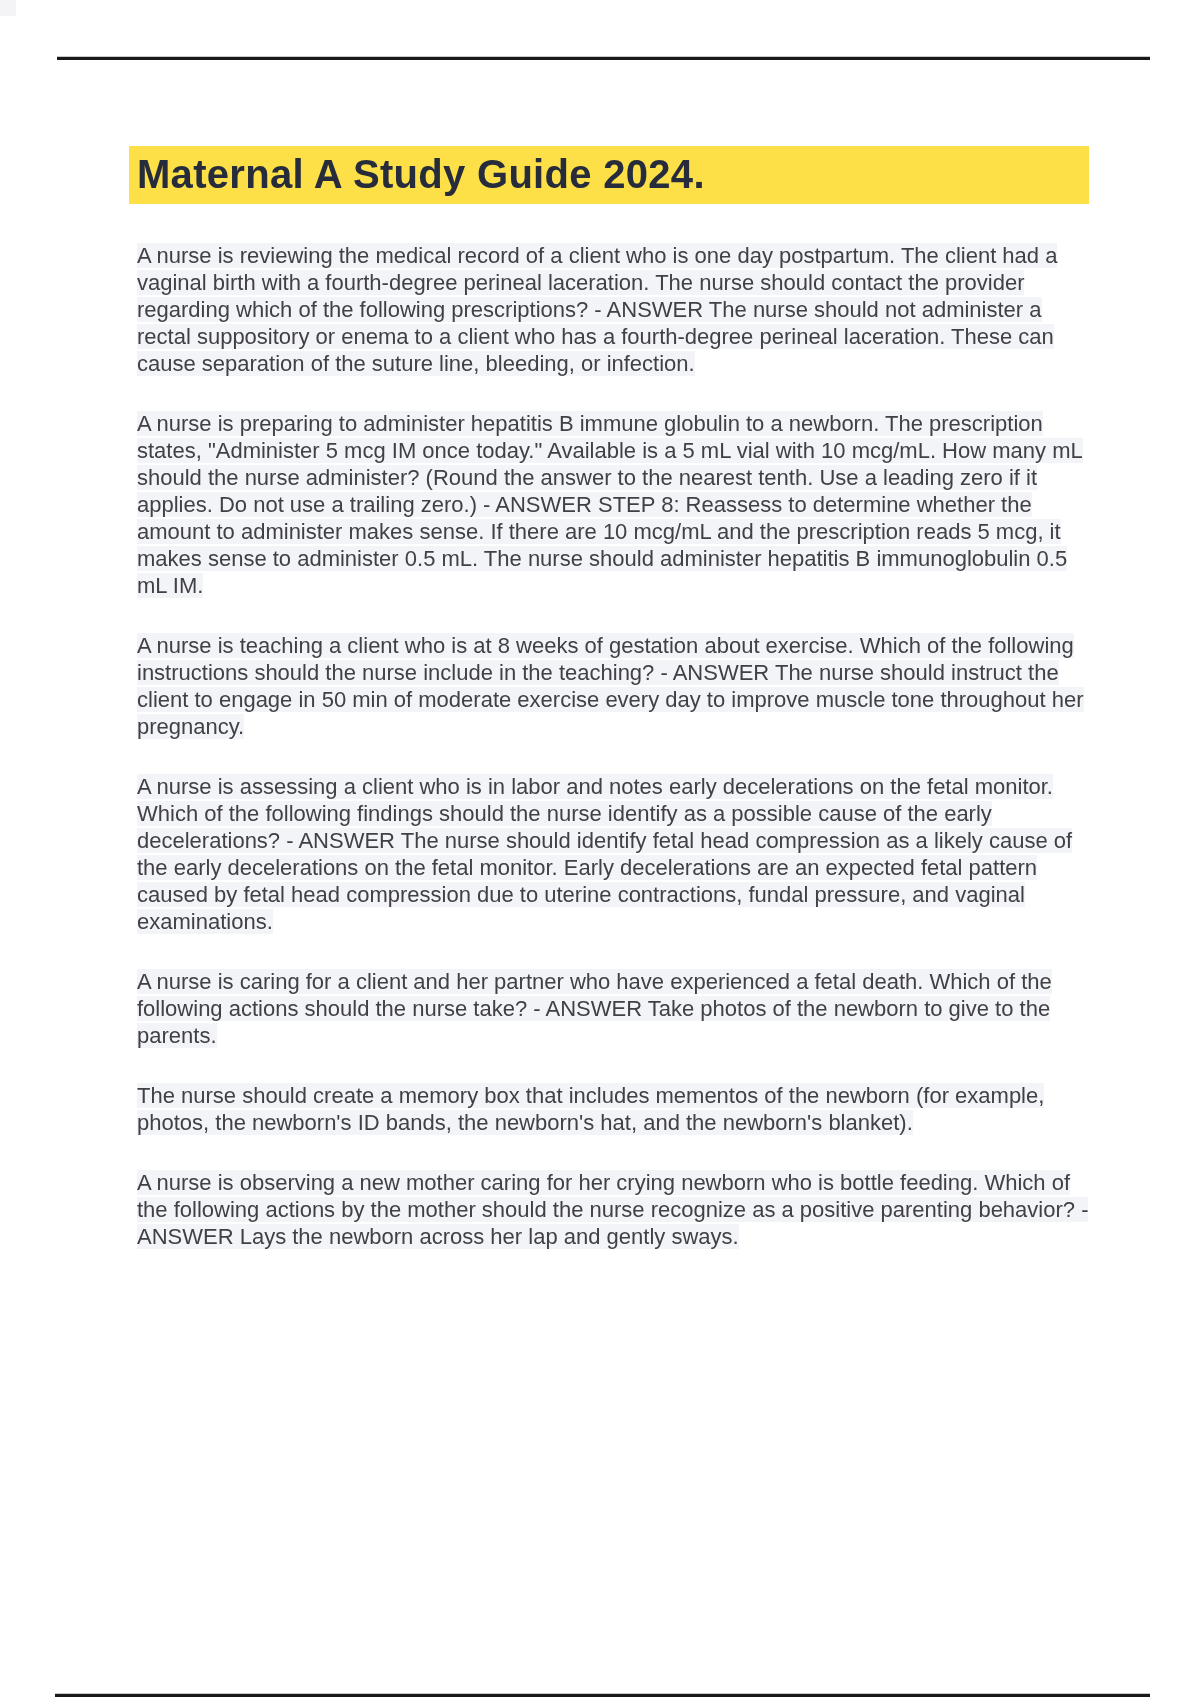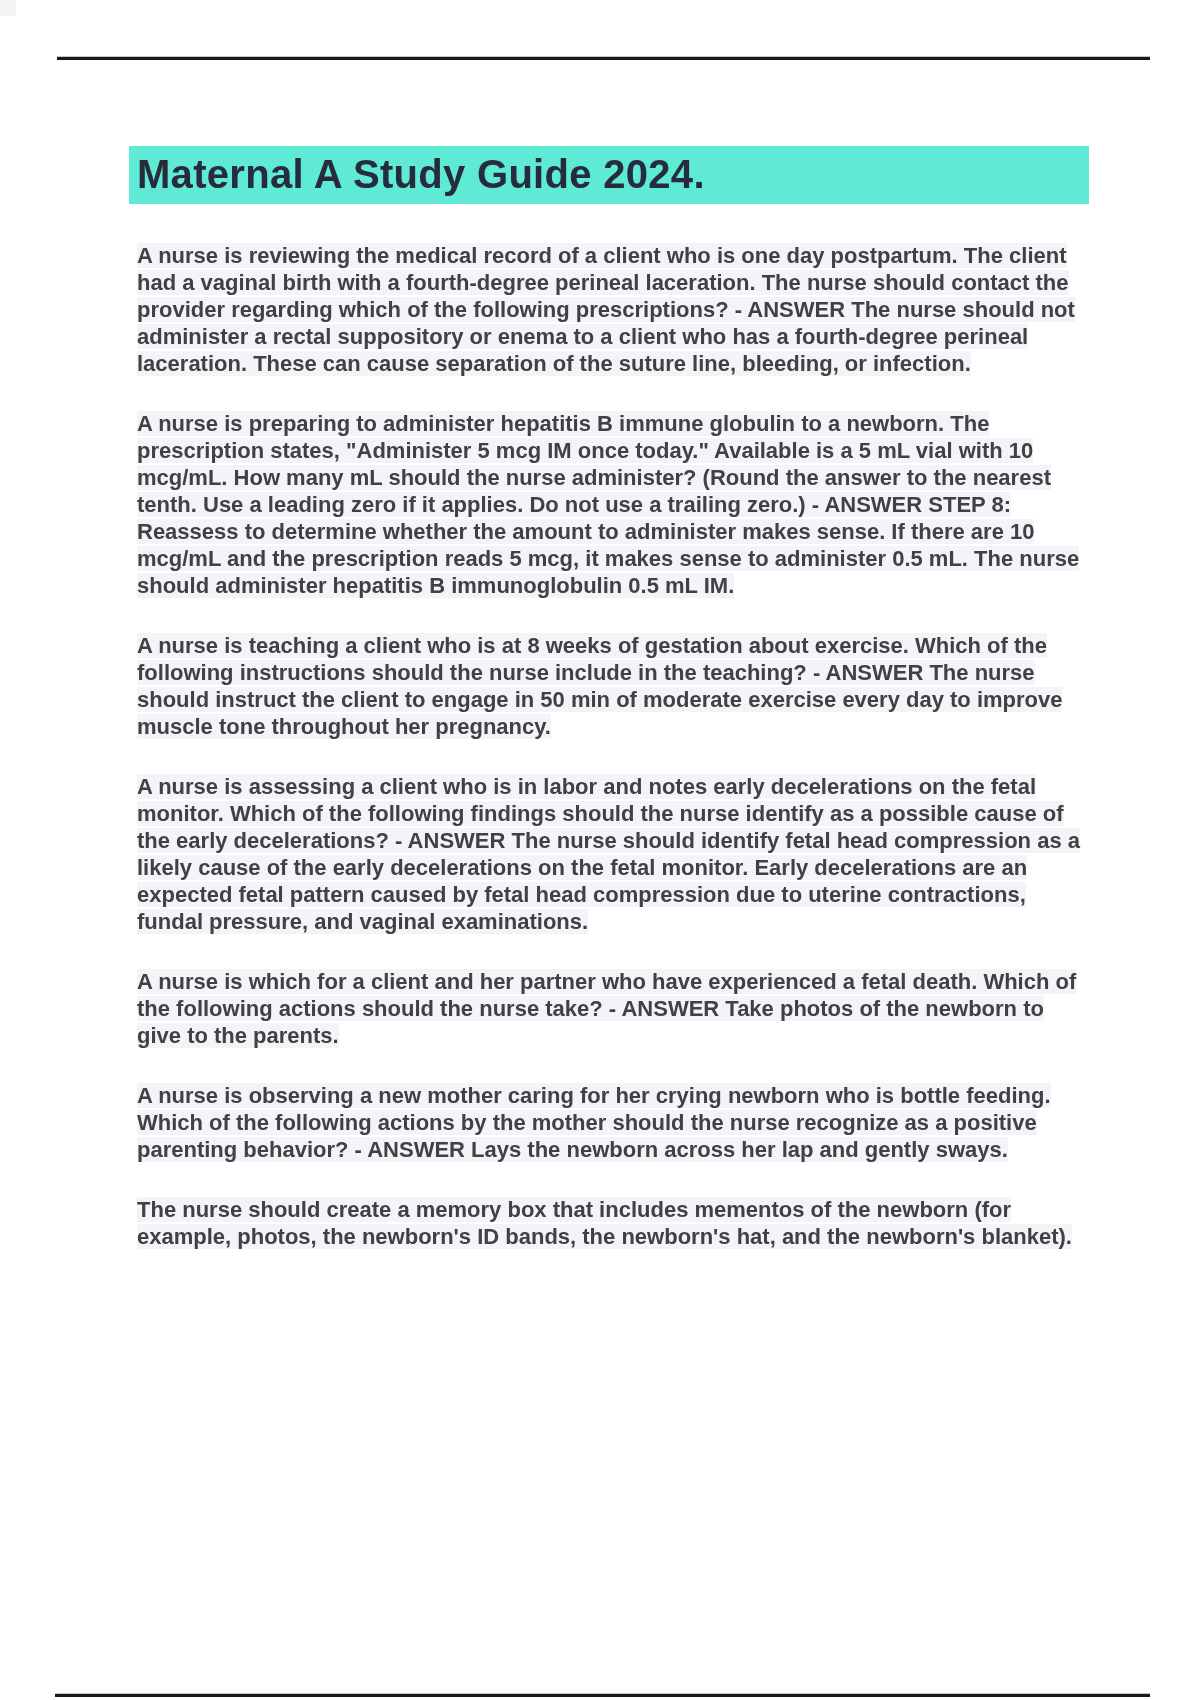--- a/index.html
+++ b/index.html
@@ -48,30 +48,29 @@
   .title {
     margin: 0 0 38px 0;
     font-size: 40px;
     line-height: 54px;
     font-weight: 700;
     color: #262c3b;
     letter-spacing: 0.3px;
   }
   .hl-title {
     display: block;
-    background: #5eead4;
+    background: #fde047;
     padding: 1px 0 3px 8px;
     margin-left: -8px;
   }
   .para {
     margin: 0 0 33px 0;
     font-size: 22px;
     line-height: 27px;
     color: #404045;
-    font-weight: bold;
   }
   .para:last-child {
     margin-bottom: 0;
   }
   .hl {
     background: #f3f4f7;
   }
 </style>
 </head>
 <body>
@@ -89,24 +88,24 @@
       </h1>
 
     <p class="para"><span class="hl">A nurse is reviewing the medical record of a client who is one day postpartum. The client had a vaginal birth with a fourth-degree perineal laceration. The nurse should contact the provider regarding which of the following prescriptions? - ANSWER The nurse should not administer a rectal suppository or enema to a client who has a fourth-degree perineal laceration. These can cause separation of the suture line, bleeding, or infection.</span></p>
 
     <p class="para"><span class="hl">A nurse is preparing to administer hepatitis B immune globulin to a newborn. The prescription states, "Administer 5 mcg IM once today." Available is a 5 mL vial with 10 mcg/mL. How many mL should the nurse administer? (Round the answer to the nearest tenth. Use a leading zero if it applies. Do not use a trailing zero.) - ANSWER STEP 8: Reassess to determine whether the amount to administer makes sense. If there are 10 mcg/mL and the prescription reads 5 mcg, it makes sense to administer 0.5 mL. The nurse should administer hepatitis B immunoglobulin 0.5 mL IM.</span></p>
 
     <p class="para"><span class="hl">A nurse is teaching a client who is at 8 weeks of gestation about exercise. Which of the following instructions should the nurse include in the teaching? - ANSWER The nurse should instruct the client to engage in 50 min of moderate exercise every day to improve muscle tone throughout her pregnancy.</span></p>
 
     <p class="para"><span class="hl">A nurse is assessing a client who is in labor and notes early decelerations on the fetal monitor. Which of the following findings should the nurse identify as a possible cause of the early decelerations? - ANSWER The nurse should identify fetal head compression as a likely cause of the early decelerations on the fetal monitor. Early decelerations are an expected fetal pattern caused by fetal head compression due to uterine contractions, fundal pressure, and vaginal examinations.</span></p>
 
-    <p class="para"><span class="hl">A nurse is which for a client and her partner who have experienced a fetal death. Which of the following actions should the nurse take? - ANSWER Take photos of the newborn to give to the parents.</span></p>
+    <p class="para"><span class="hl">A nurse is caring for a client and her partner who have experienced a fetal death. Which of the following actions should the nurse take? - ANSWER Take photos of the newborn to give to the parents.</span></p>
+
+    <p class="para"><span class="hl">The nurse should create a memory box that includes mementos of the newborn (for example, photos, the newborn's ID bands, the newborn's hat, and the newborn's blanket).</span></p>
 
     <p class="para"><span class="hl">A nurse is observing a new mother caring for her crying newborn who is bottle feeding. Which of the following actions by the mother should the nurse recognize as a positive parenting behavior? - ANSWER Lays the newborn across her lap and gently sways.</span></p>
-
-    <p class="para"><span class="hl">The nurse should create a memory box that includes mementos of the newborn (for example, photos, the newborn's ID bands, the newborn's hat, and the newborn's blanket).</span></p>
 
 
   </div>
 
   <div class="rule rule-bottom"></div>
 
 </div>
 
 </body></html>

